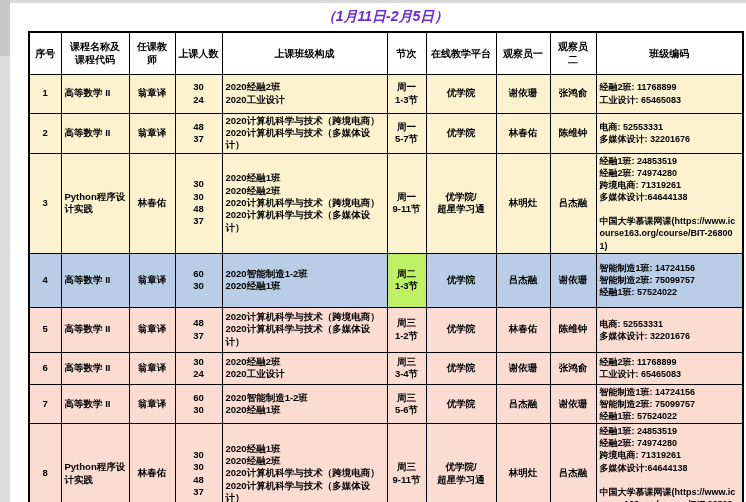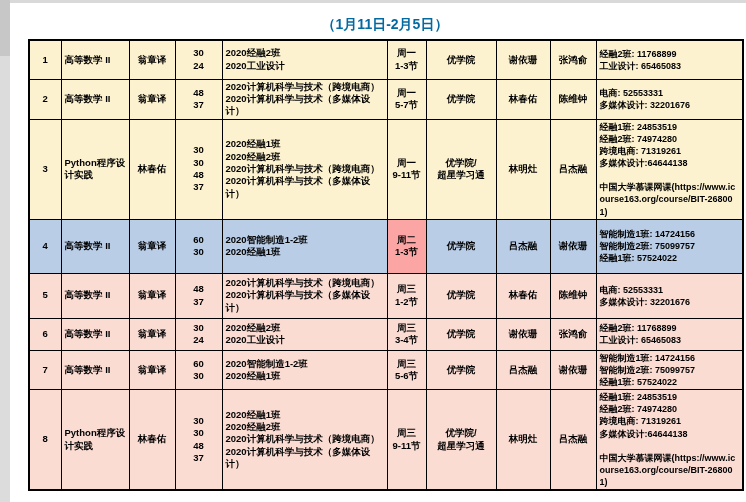--- a/index.html
+++ b/index.html
@@ -3,21 +3,21 @@
 <meta charset="utf-8">
 <style>
   * { margin:0; padding:0; box-sizing:border-box; }
   html,body { width:746px; height:502px; overflow:hidden; background:#fff;
     font-family:"Liberation Sans", sans-serif; }
   #top-edge { position:absolute; left:0; top:0; width:746px; height:3px; background:#d9d9d9; }
   #scrollbar { position:absolute; left:0; top:0; width:10px; height:502px; background:#dcdcdc; }
   #scroll-thumb { position:absolute; left:0; top:0; width:10px; height:56px; background:#c7c7c7; }
   #content { position:absolute; left:28px; top:6px; width:714px; }
   #title-line1 { text-align:center; font-size:15px; font-weight:bold; color:#000; }
-  #title-line2 { text-align:center; font-size:14px; font-weight:bold; color:#0369a1; margin-top:10px; }
+  #title-line2 { text-align:center; font-size:14px; font-weight:bold; color:#6d28d9; margin-top:2px;font-style:italic; }
   table { border-collapse:collapse; table-layout:fixed; width:714px; margin-top:5px;
     border:2px solid #000; }
   th, td { border:1px solid #000; padding:1px 3px; vertical-align:middle;
     font-weight:bold; color:#000; white-space:pre-line; line-height:1.3;
     overflow:hidden; }
   th { font-size:10px; text-align:center; background:#fff; }
   td { font-size:9.5px; }
   .c { text-align:center; }
   .l { text-align:left; }
   .codes { font-size:9px; word-break:break-all; line-height:1.35; }
@@ -41,20 +41,33 @@
         <col style="width:46px">
       <col style="width:47px">
         <col style="width:165px">
         <col style="width:39px">
       <col style="width:70px">
         <col style="width:54px">
         <col style="width:46px">
       <col style="width:147px">
     </colgroup>
     <tbody>
+        <tr style="height:42px">
+      <th>序号</th>
+      <th>课程名称及
+课程代码</th>
+      <th>任课教师</th>
+      <th>上课人数</th>
+      <th>上课班级构成</th>
+      <th>节次</th>
+      <th>在线教学平台</th>
+      <th>观察员一</th>
+      <th>观察员二</th>
+      <th>班级编码</th>
+    </tr>
 
     <tr style="height:39px">
       <td class="c" style="background: rgb(253, 242, 208);">1</td>
       <td class="l" style="background: rgb(253, 242, 208);">高等数学 II</td>
       <td class="c" style="background: rgb(253, 242, 208);">翁章译</td>
       <td class="c" style="background: rgb(253, 242, 208);">30
 24</td>
       <td class="l" style="background: rgb(253, 242, 208);">2020经融2班
 2020工业设计</td>
       <td class="c period" style="background: rgb(253, 242, 208);">周一
@@ -110,21 +123,21 @@
     </tr>
 
     <tr style="height:54px">
       <td class="c" style="background: rgb(185, 205, 230);">4</td>
       <td class="l" style="background: rgb(185, 205, 230);">高等数学 II</td>
       <td class="c" style="background: rgb(185, 205, 230);">翁章译</td>
       <td class="c" style="background: rgb(185, 205, 230);">60
 30</td>
       <td class="l" style="background: rgb(185, 205, 230);">2020智能制造1-2班
 2020经融1班</td>
-      <td class="c period" style="background: #fca5a5;">周二
+      <td class="c period" style="background: #bef264;">周二
 1-3节</td>
       <td class="c" style="background: rgb(185, 205, 230);">优学院</td>
       <td class="c" style="background: rgb(185, 205, 230);">吕杰融</td>
       <td class="c" style="background: rgb(185, 205, 230);">谢依珊</td>
       <td class="l codes" style="background: rgb(185, 205, 230);">智能制造1班: 14724156
 智能制造2班: 75099757
 经融1班: 57524022</td>
     </tr>
 
     <tr style="height:45px">

